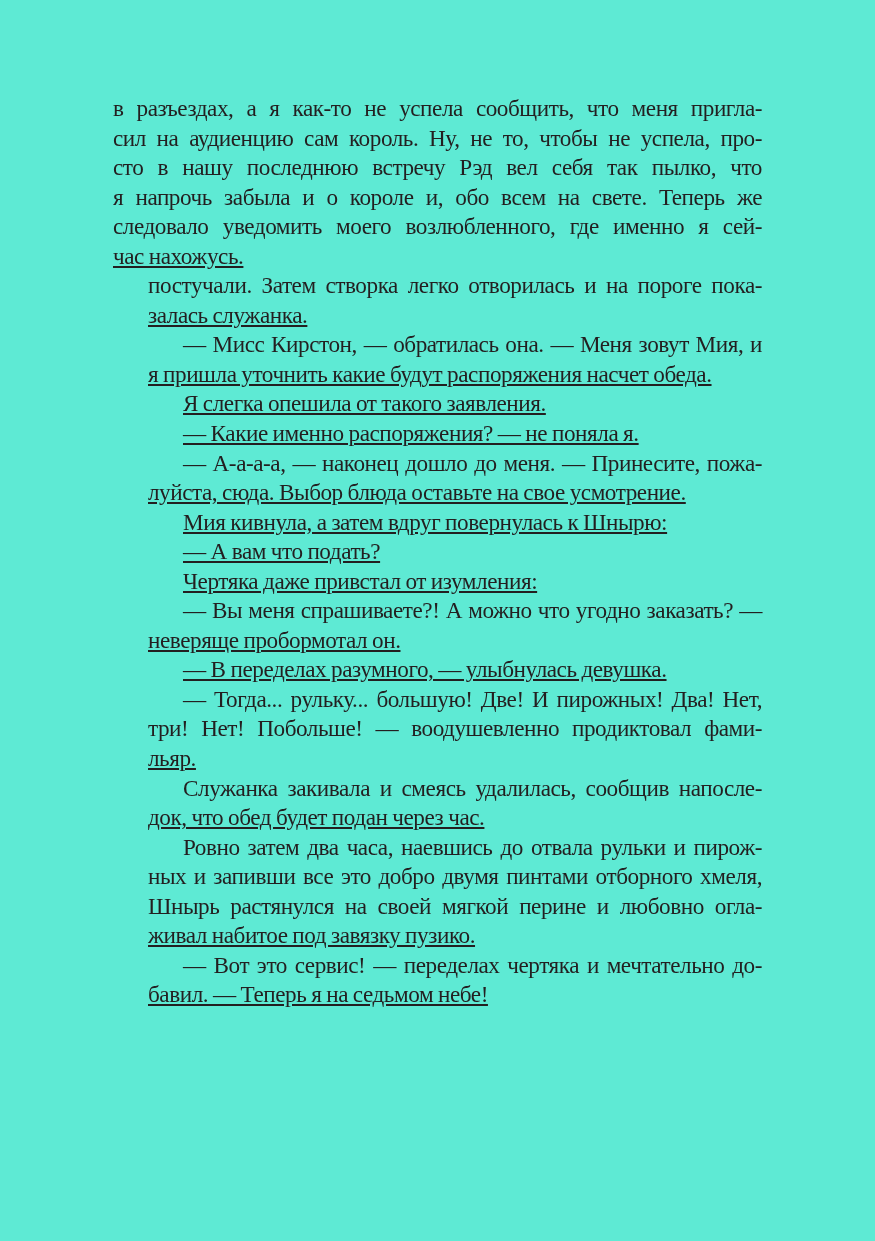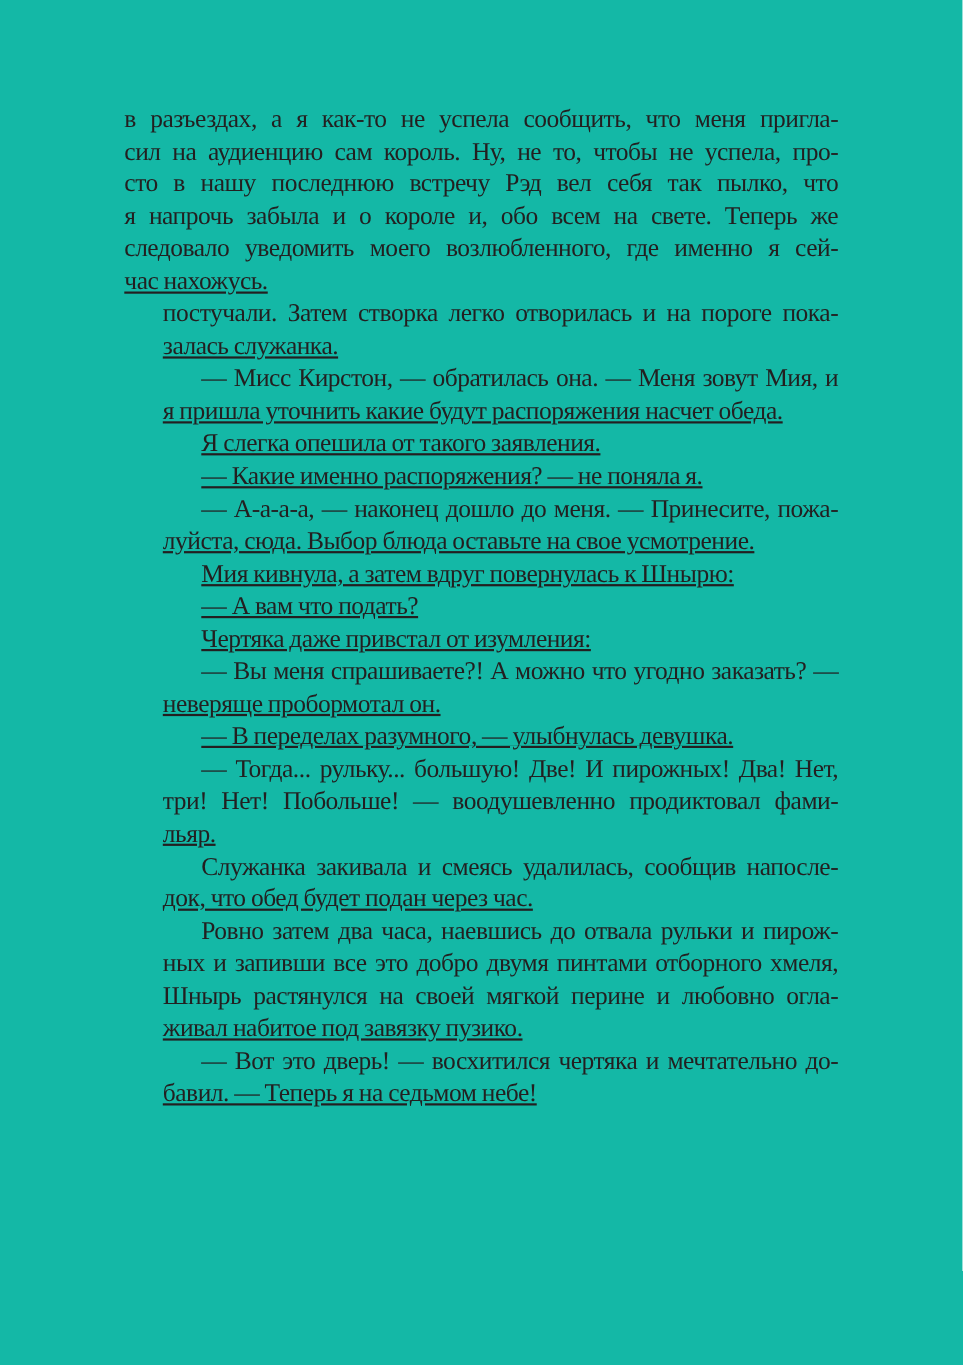--- a/index.html
+++ b/index.html
@@ -12,21 +12,21 @@
       height: 1241px;
       position: relative;
       overflow: hidden;
     }
     .page {
       position: absolute;
       left: 0;
       top: 0;
       width: 875px;
       height: 1241px;
-      background: #14b8a6;
+      background: #5eead4;
     }
     .text-block {
       position: absolute;
       left: 113px;
       top: 94px;
       width: 649px;
       color: #231f20;
       font-family: "Liberation Serif", "DejaVu Serif", serif;
       font-size: 23.2px;
       line-height: 29.55px;
@@ -115,17 +115,17 @@
         <span class="line indent">Служанка закивала и смеясь удалилась, сообщив напосле-</span>
         <span class="line last">док, что обед будет подан через час.</span>
       </div>
       <div class="para">
         <span class="line indent">Ровно затем два часа, наевшись до отвала рульки и пирож-</span>
         <span class="line">ных и запивши все это добро двумя пинтами отборного хмеля,</span>
         <span class="line">Шнырь растянулся на своей мягкой перине и любовно огла-</span>
         <span class="line last">живал набитое под завязку пузико.</span>
       </div>
       <div class="para">
-        <span class="line indent">— Вот это дверь! — восхитился чертяка и мечтательно до-</span>
+        <span class="line indent">— Вот это сервис! — переделах чертяка и мечтательно до-</span>
         <span class="line last">бавил. — Теперь я на седьмом небе!</span>
       </div>
     </div>
 </div>
 
 </body></html>

